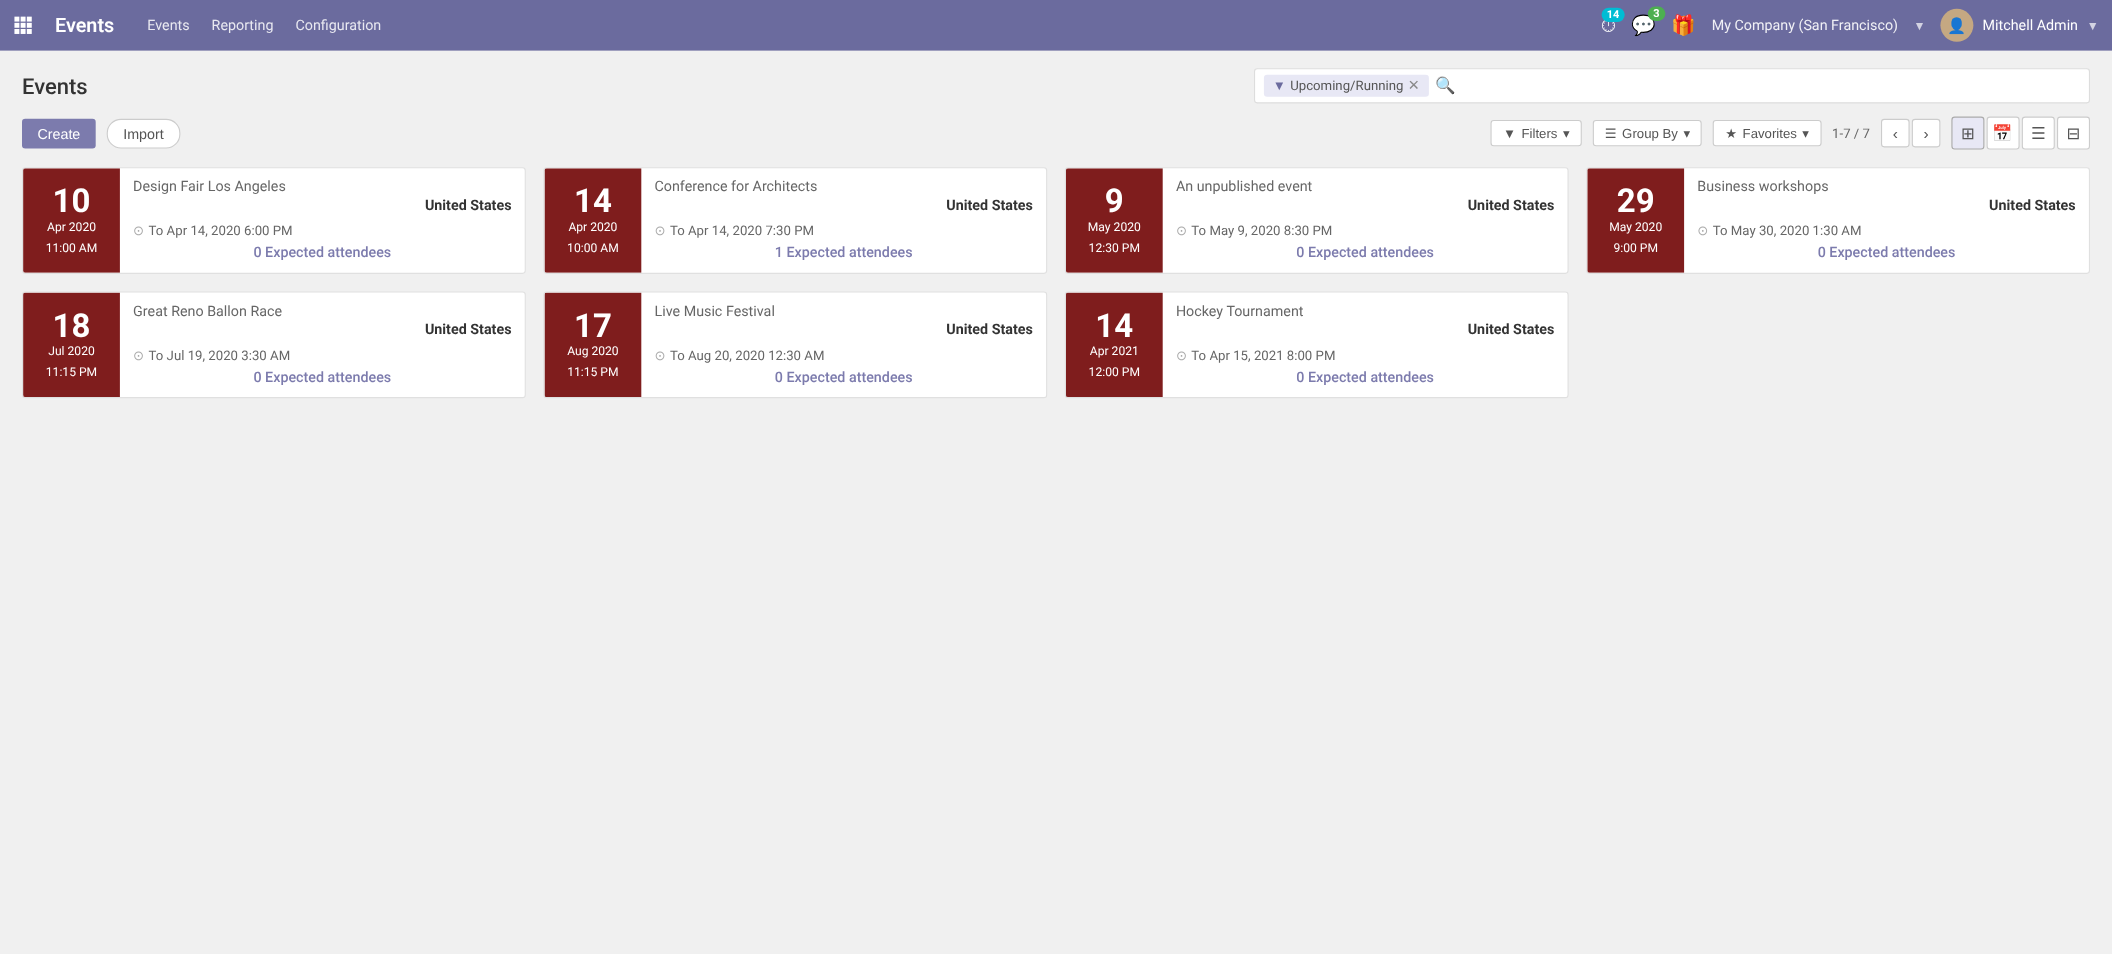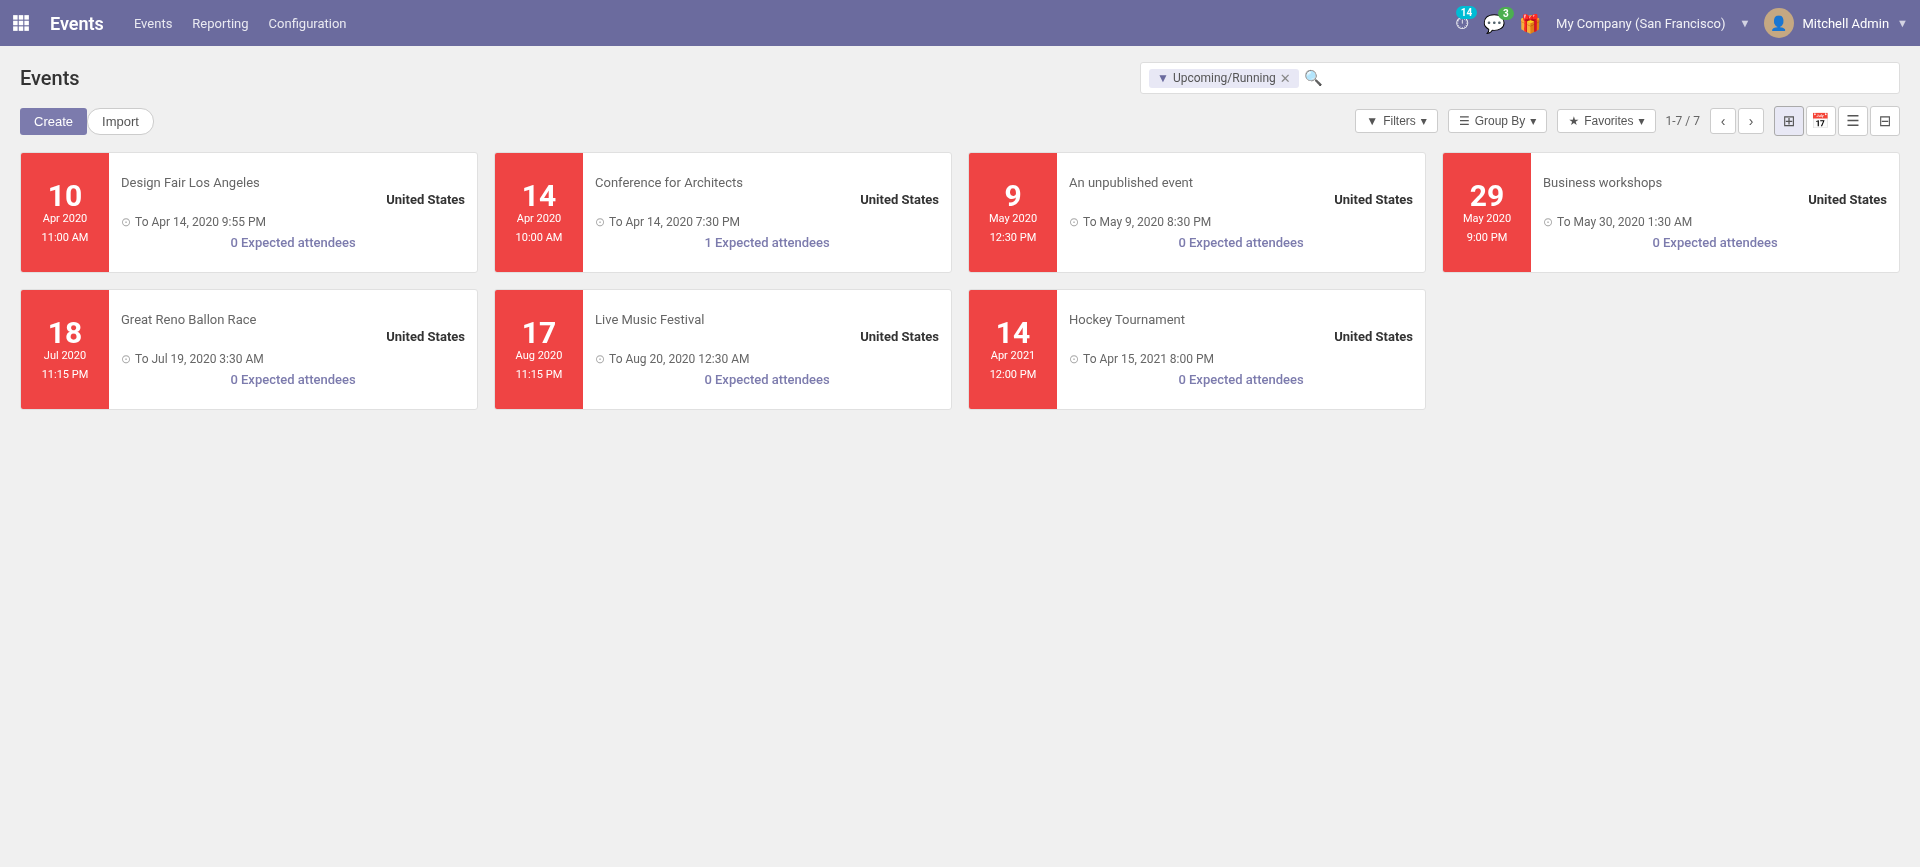--- a/index.html
+++ b/index.html
@@ -52,21 +52,21 @@
       background: #e8e8f5; border-radius: 3px; padding: 2px 8px;
       font-size: 12px; color: #555; margin-right: 6px;
     }
     .search-filter-tag .filter-icon { color: #6b6b9e; font-size: 12px; }
     .search-filter-tag .close-x { cursor: pointer; color: #888; font-size: 13px; }
     .search-input-field { border: none; outline: none; flex: 1; font-size: 13px; }
     .search-icon-btn { color: #888; cursor: pointer; font-size: 15px; }
 
     
     .toolbar-row { display: flex; align-items: center; justify-content: space-between; margin-bottom: 16px; }
-    .toolbar-left { display: flex; gap: 0; }
+    .toolbar-left { display: flex; gap: 10px; }
     .btn-create {
       background: #7c7bad; color: white; border: none;
       padding: 5px 14px; border-radius: 3px; cursor: pointer; font-size: 13px;
     }
     .btn-import {
       background: white; color: #555; border: 1px solid #ccc;
       padding: 5px 14px; border-radius: 13px; cursor: pointer; font-size: 13px;
     }
     .toolbar-right { display: flex; align-items: center; gap: 10px; }
     .toolbar-btn {
@@ -99,34 +99,34 @@
     
     .event-card {
       background: white;
       border-radius: 3px;
       border: 1px solid #e0e0e0;
       display: flex;
       overflow: hidden;
       cursor: pointer;
     }
     .event-date-block {
-      background: #ef4444;
+      background: #7f1d1d;
       color: white;
       display: flex;
       flex-direction: column;
       align-items: center;
       justify-content: center;
       min-width: 88px;
       padding: 12px 8px;
       text-align: center;
     }
     .event-day { font-size: 30px; font-weight: 700; line-height: 1; }
     .event-month-year { font-size: 11px; line-height: 1.4; }
     .event-time { font-size: 11px; margin-top: 4px; }
-    .event-info { padding: 22px 12px; flex: 1; }
+    .event-info { padding: 10px 12px; flex: 1; }
     .event-name { font-size: 13px; color: #666; margin-bottom: 2px; }
     .event-location { font-size: 13px; font-weight: 700; color: #333; margin-bottom: 8px; text-align: right; }
     .event-datetime { font-size: 12px; color: #666; display: flex; align-items: center; gap: 4px; margin-bottom: 6px; }
     .event-attendees { font-size: 13px; color: #7c7bad; font-weight: 500; text-align: center; }
     .clock-icon { color: #aaa; font-size: 12px; }
 
     .search-row { display: flex; align-items: center; }
   </style>
 </head>
 <body>
@@ -232,21 +232,21 @@
     <div class="event-date-block">
       <span class="event-day">10</span>
       <span class="event-month-year">Apr 2020</span>
       <span class="event-time">11:00 AM</span>
     </div>
     <div class="event-info">
       <div class="event-name">Design Fair Los Angeles</div>
       <div class="event-location">United States</div>
       <div class="event-datetime">
         <span class="clock-icon">⊙</span>
-        <span>To Apr 14, 2020 9:55 PM</span>
+        <span>To Apr 14, 2020 6:00 PM</span>
       </div>
       <div class="event-attendees">0 Expected attendees</div>
     </div>
   </div>
       <div class="event-card">
     <div class="event-date-block">
       <span class="event-day">14</span>
       <span class="event-month-year">Apr 2020</span>
       <span class="event-time">10:00 AM</span>
     </div>

